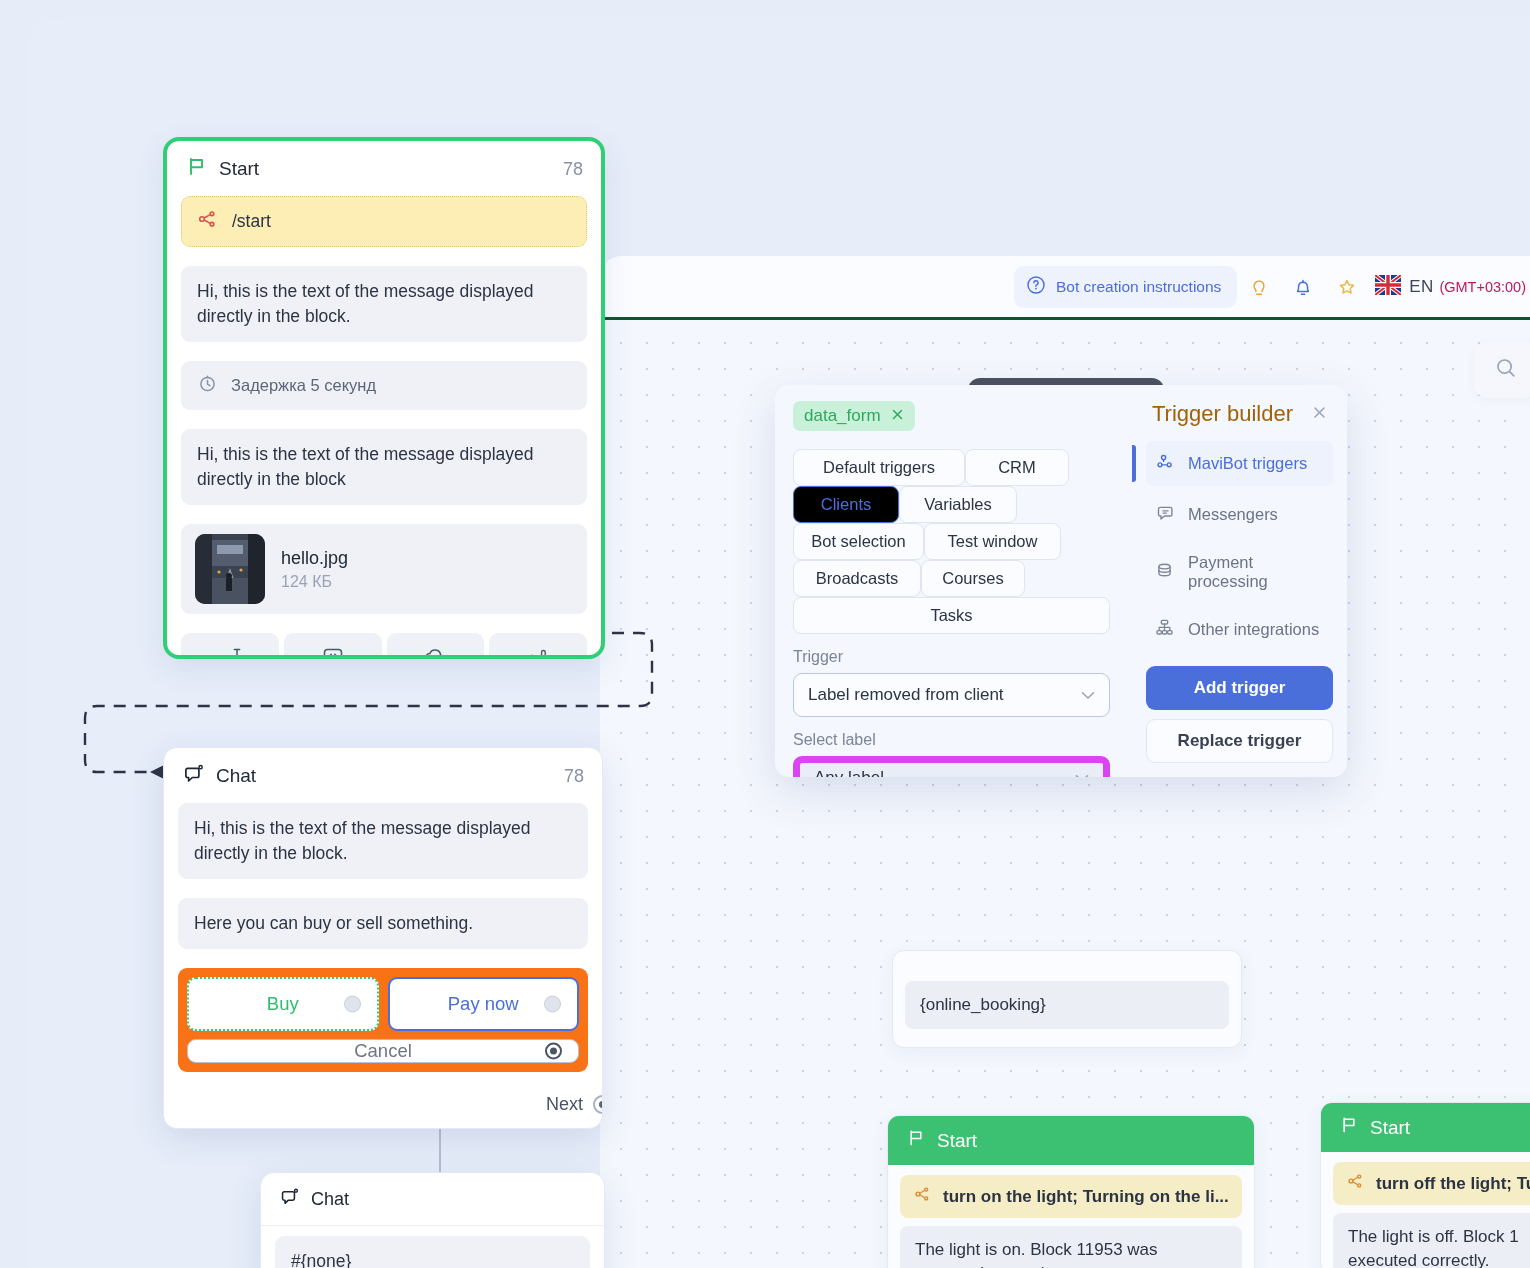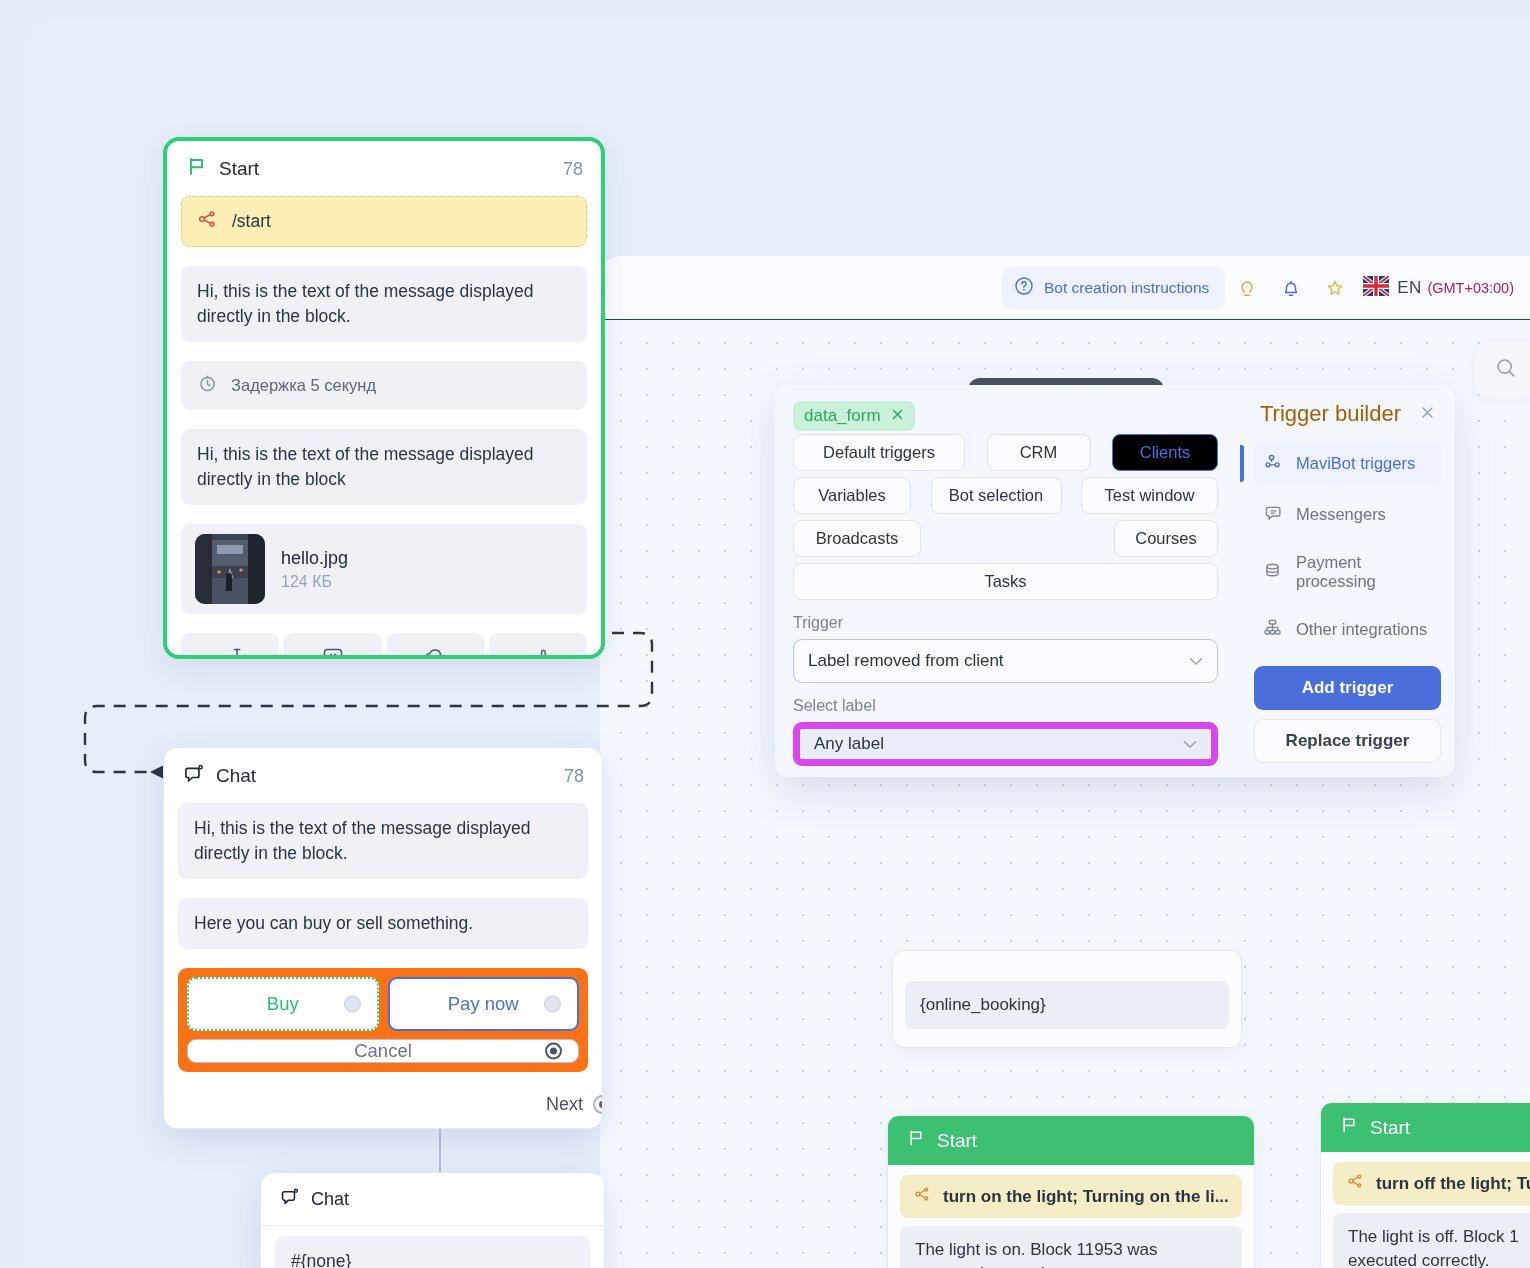--- a/index.html
+++ b/index.html
@@ -20,23 +20,23 @@
   
   .app-window{
     position:absolute; left:600px; top:256px; width:930px; height:1012px;
     background:#fbfcff;
     border-top-left-radius:22px;
     overflow:hidden;
   }
   .app-header{
     position:absolute; left:0; top:0; right:0; height:64px;
     background:#fbfcff;
-    border-bottom:1px solid #14532d;
+    border-bottom:3px solid #14532d;
     display:flex; align-items:center; justify-content:flex-end;
-    padding-right:12px;
+    padding-right:0;
     gap:0px;
   }
   .instr-pill{
     display:flex; align-items:center; gap:10px;
     background:#eef2fc; border-radius:10px;
     padding:9px 16px 9px 12px;
     color:#4b6ddb; font-size:15.5px;
   }
   .hdr-icon{ width:44px; height:44px; display:flex; align-items:center; justify-content:center; }
   .gmt{ color:#be185d; font-size:14.5px; margin-left:6px; margin-right:4px;}
@@ -159,32 +159,32 @@
   .bhead-green{
     background:#3cc072; color:#fff; font-size:19px; font-weight:500;
     padding:12px 18px; display:flex; align-items:center; gap:11px;
   }
   .bbody{ padding:10px 12px 12px 12px; display:flex; flex-direction:column; gap:8px;}
   .btrig{ background:#f5edc6; border-radius:8px; padding:10px 13px; display:flex; align-items:center; gap:12px; font-size:17px; color:#2c3444; font-weight:600; white-space:nowrap; overflow:hidden;}
   .bmsg{ background:#eceef6; border-radius:8px; padding:12px 15px; font-size:17px; line-height:1.42; color:#2c3444;}
 
   
   .tb-panel{
-    position:absolute; left:775px; top:385px; width:680px; height:392px;
+    position:absolute; left:775px; top:385px; width:572px; height:392px;
     background:#f4f7fd; border-radius:14px;
     box-shadow:0 14px 44px rgba(60,85,150,.16);
     display:flex; overflow:hidden;
   }
   .tb-main{ flex:1; padding:16px 22px 16px 18px; }
   .tag{
     display:inline-flex; align-items:center; gap:10px;
     background:#c9f0d8; color:#2ea85f; border-radius:7px;
     padding:5px 11px; font-size:17px;
   }
-  .chips{ margin-top:3px; display:flex; flex-wrap:wrap; gap:6px;justify-content:space-between;}
+  .chips{ margin-top:18px; display:flex; flex-wrap:wrap; }
   .chip{
     background:#fbfcff; border:1px solid #dfe5f1; border-radius:8px;
     padding:8px 16px; font-size:16.5px; color:#2c3444; text-align:center;
   }
   .chip.active{ border:1.5px solid #4a6fdb; color:#4a6fdb; background:#000000; }
   .chip.wide{ flex:1 0 100%; }
   .fld-label{ margin-top:14px; font-size:16px; color:#7b8499; }
   .select{
     margin-top:7px; height:44px; border-radius:9px; background:#fbfcff;
     border:1px solid #b9c6e6; display:flex; align-items:center;

